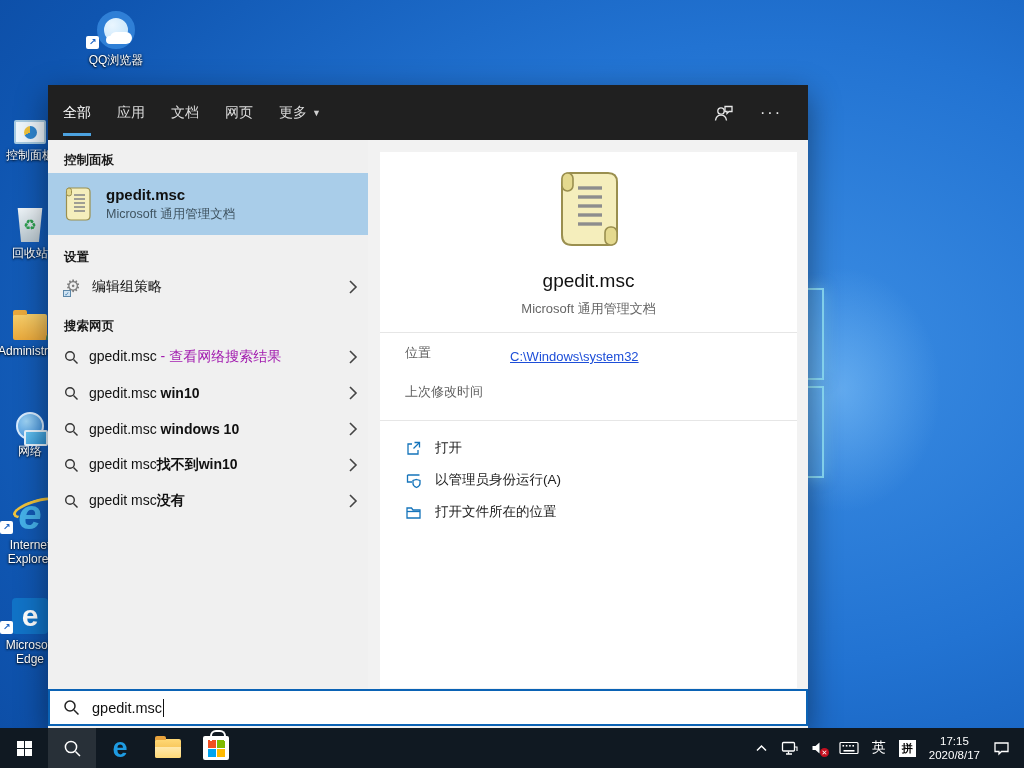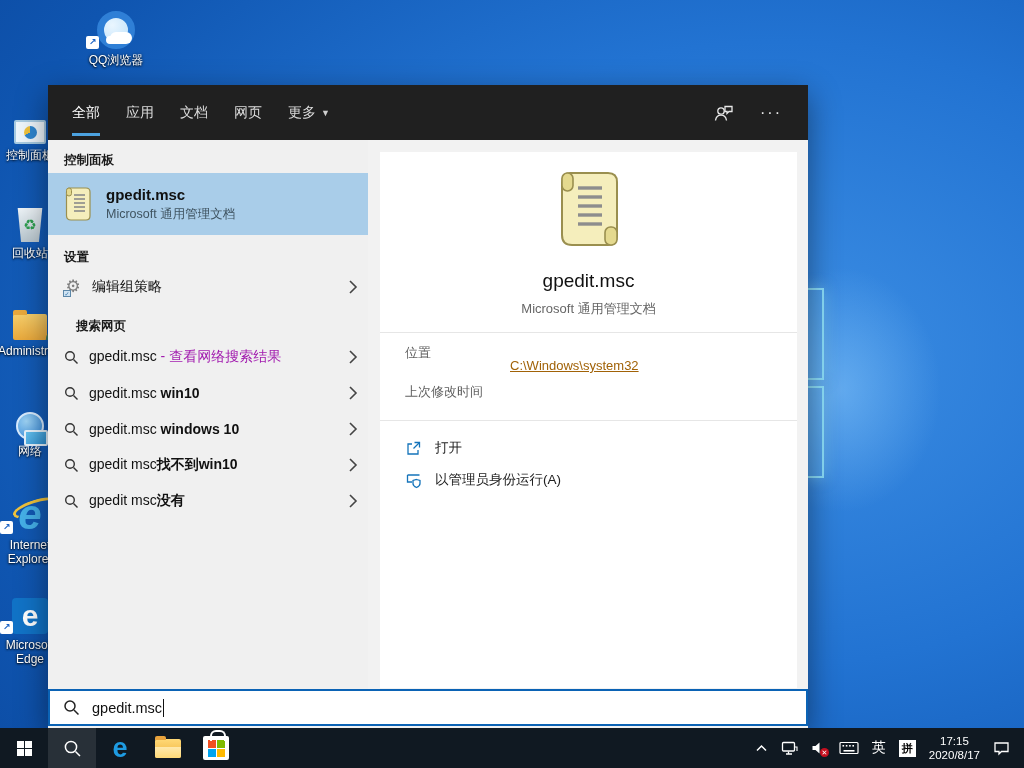--- a/index.html
+++ b/index.html
@@ -53,21 +53,21 @@
   .ie-ring { position:absolute; left:-6px; top:4px; width:46px; height:16px; border:3px solid #f0c33c;
     border-bottom-color:transparent; border-radius:50%; transform:rotate(-18deg); }
   .edge-tile { width:36px; height:36px; background:#1173c7; border-radius:4px; color:#fff;
     font-size:30px; font-weight:bold; line-height:36px; }
 
   
   .panel { position:absolute; left:48px; top:85px; width:760px; height:643px;
     background:#f2f2f2; box-shadow:0 10px 30px rgba(0,0,0,.45); }
   .panel-header { position:absolute; left:0; top:0; width:100%; height:55px; background:#202020;
     display:flex; align-items:stretch; }
-  .tabs { display:flex; align-items:stretch; padding-left:24px; gap:26px; }
+  .tabs { display:flex; align-items:stretch; padding-left:15px; gap:26px; }
   .tab { display:flex; align-items:center; color:#dcdcdc; font-size:14px; position:relative; cursor:default; }
   .tab.active { color:#fff; }
   .tab.active:after { content:""; position:absolute; left:0; right:0; bottom:4px; height:3px; background:#4ca2e0; }
   .tab .dd { font-size:9px; margin-left:5px; color:#cfcfcf; }
   .header-right { margin-left:auto; display:flex; align-items:center; gap:26px; padding-right:26px; }
   .hicon { color:#e8e8e8; display:flex; align-items:center; }
 
   
   .left-col { position:absolute; left:0; top:55px; width:320px; height:550px; background:#f0f0f0; }
   .sec-label { padding:12px 0 4px 16px; font-size:12.5px; font-weight:bold; color:#1a1a1a; }
@@ -86,21 +86,21 @@
     border:1px solid #5c87a8; font-style:normal; font-size:6px; line-height:6px; color:#2e6fa8; }
   .mag { color:#333; display:flex; }
 
   
   .card { position:absolute; left:332px; top:67px; width:417px; height:536px; background:#fff; }
   .card-top { text-align:center; padding-top:16px; }
   .card-title { font-size:19px; color:#111; margin-top:16px; }
   .card-sub { font-size:13px; color:#666; margin-top:8px; }
   .divider { position:absolute; left:0; right:0; height:1px; background:#e6e6e6; }
   .meta { position:absolute; left:25px; right:16px; font-size:13px; color:#5f5f5f; }
-  .meta .val { position:absolute; left:105px; top:14px; color:#a16207; text-decoration:underline; }
+  .meta .val { position:absolute; left:105px; top:5px; color:#1d4ed8; text-decoration:underline; }
   .actions { position:absolute; left:25px; top:280px; right:10px; }
   .act { display:flex; align-items:center; height:32px; font-size:13.5px; color:#222; }
   .act .aicon { width:17px; height:17px; margin-right:13px; color:#1574bb; display:flex; }
 
   
   .searchbar { position:absolute; left:0; bottom:2px; width:100%; height:37px; background:#fff;
     border:2px solid #0b63b5; display:flex; align-items:center; padding:0 10px 0 13px; }
   .searchbar .mag { color:#222; }
   .searchbar .q { margin-left:12px; font-size:14.5px; color:#111; }
   .caret { display:inline-block; width:1px; height:18px; background:#111; vertical-align:middle; margin-left:1px; }
@@ -257,21 +257,21 @@
       <div class="row">
         <div class="gear-wrap">⚙<i>✓</i></div>
         <span class="txt">编辑组策略</span>
         <span class="chev">
           <svg width="10" height="16" viewBox="0 0 10 16" fill="none" stroke="#444" stroke-width="1.6">
               <path d="M2 2 l6 6 l-6 6"></path>
             </svg>
         </span>
       </div>
 
-      <div class="sec-label" style="padding-top:14px;margin-left:12px;">搜索网页</div>
+      <div class="sec-label" style="padding-top:14px;">搜索网页</div>
 
       <div class="row sugg">
         <span class="mag">
             <svg width="15" height="15" viewBox="0 0 15 15" fill="none" stroke="#333" stroke-width="1.4">
               <circle cx="6" cy="6" r="4.3"></circle>
               <path d="M9.5 9.5 L13.5 13.5"></path>
             </svg>
           </span>
         <span class="txt"><span>gpedit.msc</span><span class="muted"> - 查看网络搜索结果</span></span>
         <span class="chev">
@@ -381,20 +381,29 @@
         </div>
         <div class="act">
           <span class="aicon">
             <svg width="17" height="17" viewBox="0 0 17 17" fill="none" stroke="#1574bb" stroke-width="1.3">
                 <path d="M2.5 3 h12 M2.5 3 v7 h4.5"></path>
                 <path d="M11.5 7.5 l3.5 1 v3 q0 2.5 -3.5 4 q-3.5 -1.5 -3.5 -4 v-3 z"></path>
               </svg>
           </span>
             <span>以管理员身份运行(A)</span>
         </div>
+        <div class="act">
+          <span class="aicon">
+            <svg width="17" height="17" viewBox="0 0 17 17" fill="none" stroke="#1574bb" stroke-width="1.3">
+                <path d="M2 4 h4.5 l1.5 2 h7 v8 H2 z"></path>
+                <path d="M2 7.5 h13"></path>
+              </svg>
+          </span>
+            <span>打开文件所在的位置</span>
+        </div>
       </div>
     </div>
 
     <div class="searchbar">
       <span class="mag">
         <svg width="17" height="17" viewBox="0 0 17 17" fill="none" stroke="#222" stroke-width="1.5">
             <circle cx="7" cy="7" r="5"></circle>
             <path d="M11 11 L15.5 15.5"></path>
           </svg>
       </span>

